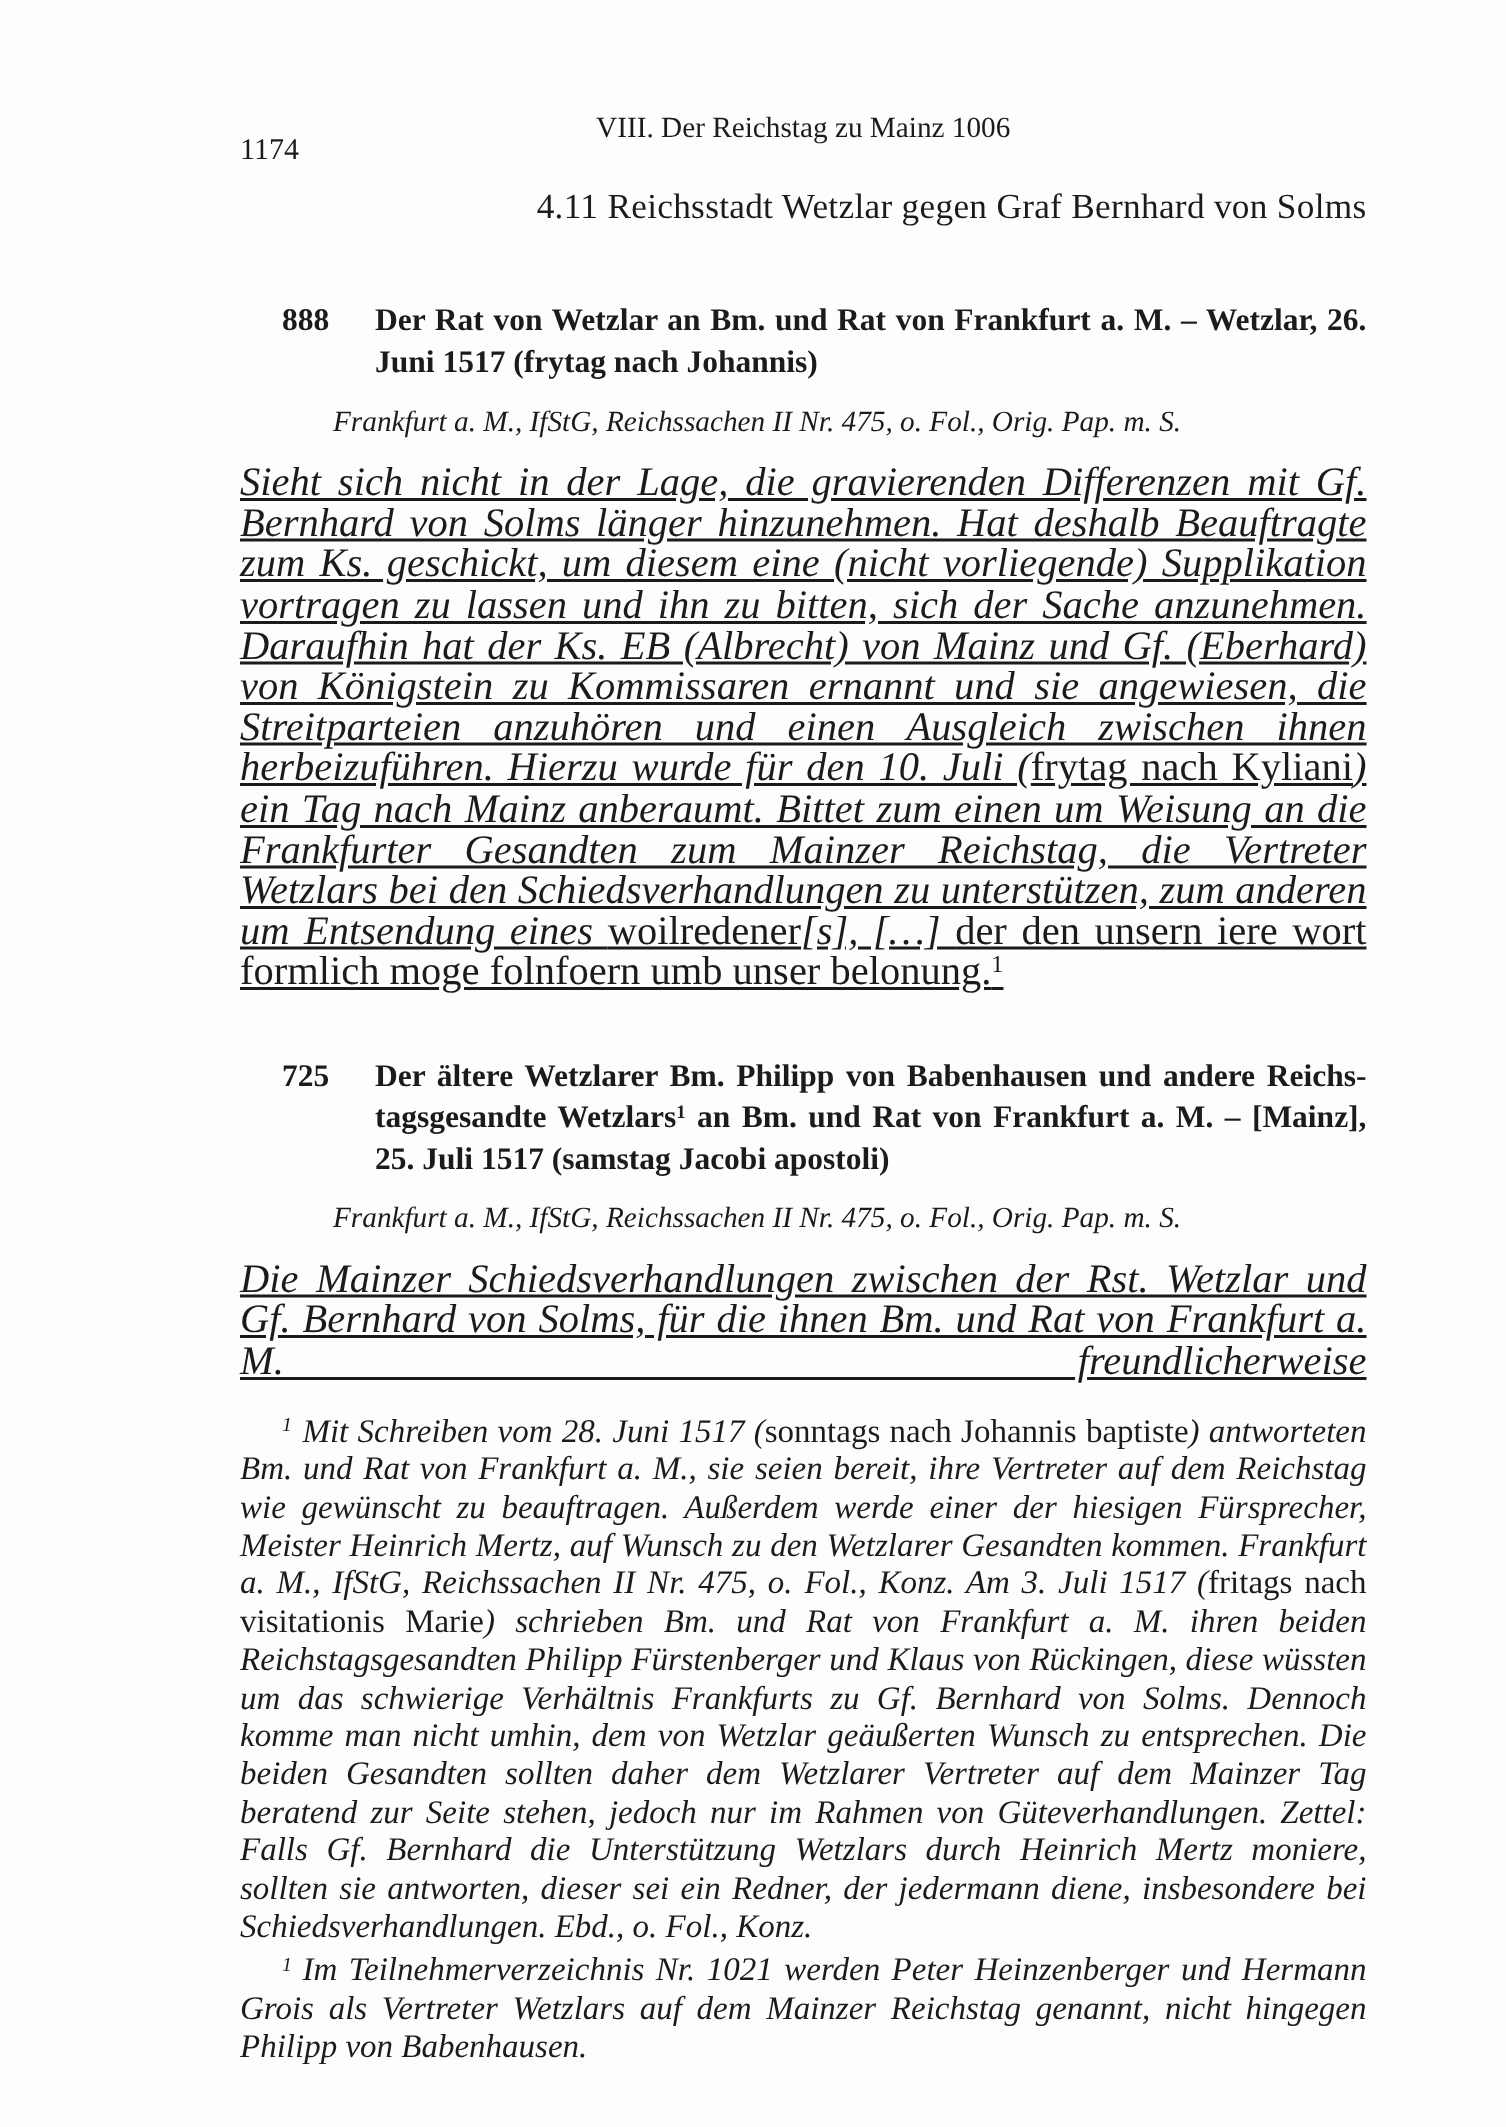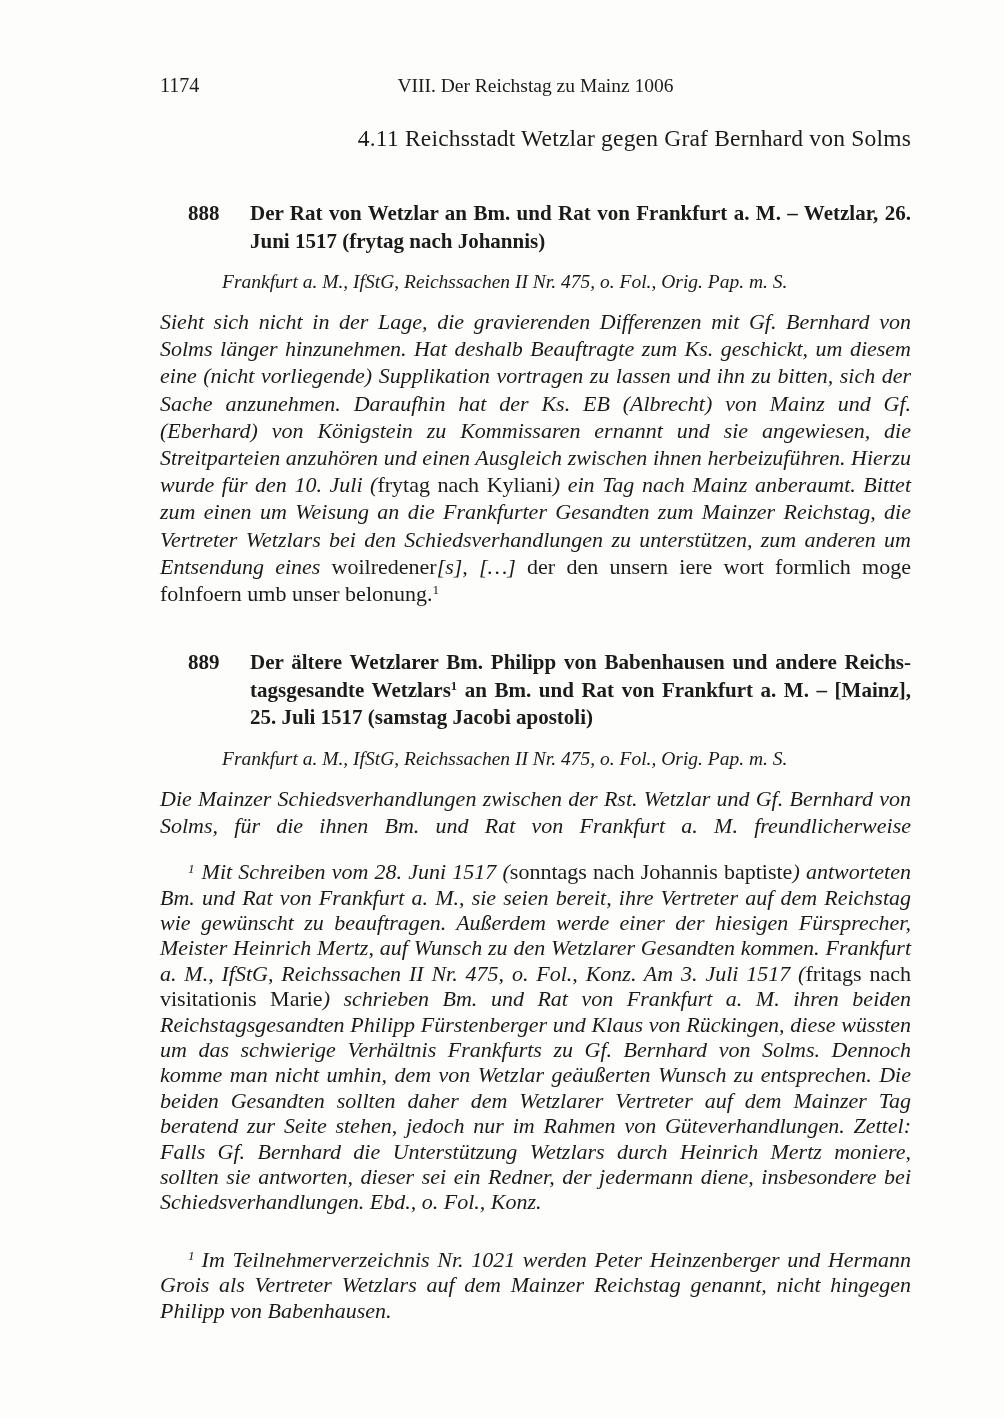--- a/index.html
+++ b/index.html
@@ -25,21 +25,21 @@
 
   
   .running-head {
     position: relative;
     height: 26px;
     font-size: 20px;
   }
   .pagenum {
     position: absolute;
     left: 0;
-    top: 0;
+    top: 15px;
   }
   .runtitle {
     display: block;
     text-align: center;
     font-size: 19.5px;
     padding-top: 1px;
   }
 
   
   .section-heading {
@@ -64,24 +64,25 @@
 
   .source-line {
     margin: 15px 0 0 62px;
     font-style: italic;
     font-size: 19.5px;
     line-height: 24px;
   }
 
   .summary {
     margin: 14px 0 0 0;
-    font-size: 22px;
+    font-size: 27px;
     line-height: 27.2px;
     font-style: italic;
     text-align: justify;
+    text-decoration: underline;
   }
   .justify-last { text-align-last: justify; }
 
   .rm { font-style: normal; }
   .it { font-style: italic; }
 
   .sup {
     font-size: 60%;
     line-height: 0;
     position: relative;
@@ -93,21 +94,21 @@
     margin-top: 20px;
     font-size: 22px;
     line-height: 25.4px;
     font-style: italic;
     text-align: justify;
   }
   .footnote {
     margin: 0;
     text-indent: 28px;
   }
-  .footnote + .footnote { margin-top: 32px; }
+  .footnote + .footnote { margin-top: 4px; }
   .fn-marker { margin-right: 7px; }
 </style>
 </head>
 <body>
 
 <div class="page">
   <div class="content">
 
     <header class="running-head">
       <span class="pagenum">1174</span>
@@ -120,21 +121,21 @@
       <div class="entry-head">
         <span class="entry-num">888</span>
         <span class="entry-title">Der Rat von Wetzlar an Bm. und Rat von Frankfurt a. M. – Wetzlar, 26. Juni 1517 (frytag nach Johannis)</span>
       </div>
       <p class="source-line">Frankfurt a. M., IfStG, Reichssachen II Nr. 475, o. Fol., Orig. Pap. m. S.</p>
       <p class="summary"><span class="it">Sieht sich nicht in der Lage, die gravierenden Differenzen mit Gf. Bernhard von Solms länger hinzunehmen. Hat deshalb Beauftragte zum Ks. geschickt, um diesem eine (nicht vorliegende) Supplikation vortragen zu lassen und ihn zu bitten, sich der Sache anzunehmen. Daraufhin hat der Ks. EB (Albrecht) von Mainz und Gf. (Eberhard) von Königstein zu Kommissaren ernannt und sie angewiesen, die Streitparteien anzuhören und einen Ausgleich zwischen ihnen herbeizuführen. Hierzu wurde für den 10. Juli (</span><span class="rm">frytag nach Kyliani</span><span class="it">) ein Tag nach Mainz anberaumt. Bittet zum einen um Weisung an die Frankfurter Gesandten zum Mainzer Reichstag, die Vertreter Wetzlars bei den Schiedsverhandlungen zu unterstützen, zum anderen um Entsendung eines </span><span class="rm">woilredener</span><span class="it">[s], […] </span><span class="rm">der den unsern iere wort formlich moge folnfoern umb unser belonung.</span><span class="sup rm">1</span></p>
     </section>
 
     <section class="entry-889">
       <div class="entry-head">
-        <span class="entry-num">889</span>
+        <span class="entry-num">725</span>
         <span class="entry-title"><span>Der ältere Wetzlarer Bm. Philipp von Babenhausen und andere Reichs­tagsgesandte Wetzlars</span><span class="sup">1</span><span> an Bm. und Rat von Frankfurt a. M. – [Mainz], 25. Juli 1517 (samstag Jacobi apostoli)</span></span>
       </div>
       <p class="source-line">Frankfurt a. M., IfStG, Reichssachen II Nr. 475, o. Fol., Orig. Pap. m. S.</p>
       <p class="summary justify-last"><span class="it">Die Mainzer Schiedsverhandlungen zwischen der Rst. Wetzlar und Gf. Bernhard von Solms, für die ihnen Bm. und Rat von Frankfurt a. M. freundlicherweise</span></p>
     </section>
 
     <div class="footnotes">
       <p class="footnote"><span class="sup fn-marker">1</span><span class="it">Mit Schreiben vom 28. Juni 1517 (</span><span class="rm">sonntags nach Johannis baptiste</span><span class="it">) antworteten Bm. und Rat von Frankfurt a. M., sie seien bereit, ihre Vertreter auf dem Reichstag wie gewünscht zu beauftragen. Außerdem werde einer der hiesigen Fürsprecher, Meister Heinrich Mertz, auf Wunsch zu den Wetzlarer Gesandten kommen. Frankfurt a. M., IfStG, Reichssachen II Nr. 475, o. Fol., Konz. Am 3. Juli 1517 (</span><span class="rm">fritags nach visitationis Marie</span><span class="it">) schrieben Bm. und Rat von Frankfurt a. M. ihren beiden Reichstagsgesandten Philipp Fürstenberger und Klaus von Rückingen, diese wüssten um das schwierige Verhältnis Frankfurts zu Gf. Bernhard von Solms. Dennoch komme man nicht umhin, dem von Wetzlar geäußerten Wunsch zu entsprechen. Die beiden Gesandten sollten daher dem Wetzlarer Vertreter auf dem Mainzer Tag beratend zur Seite stehen, jedoch nur im Rahmen von Güteverhandlungen. Zettel: Falls Gf. Bernhard die Unterstützung Wetzlars durch Heinrich Mertz moniere, sollten sie antworten, dieser sei ein Redner, der jedermann diene, insbesondere bei Schiedsverhandlungen. Ebd., o. Fol., Konz.</span></p>
       <p class="footnote"><span class="sup fn-marker">1</span><span class="it">Im Teilnehmerverzeichnis Nr. 1021 werden Peter Heinzenberger und Hermann Grois als Vertreter Wetzlars auf dem Mainzer Reichstag genannt, nicht hingegen Philipp von Babenhausen.</span></p>
     </div>

